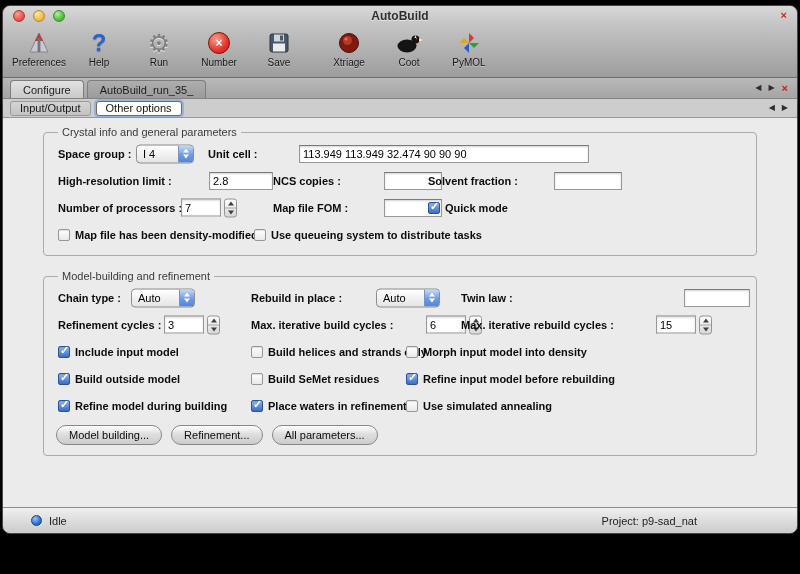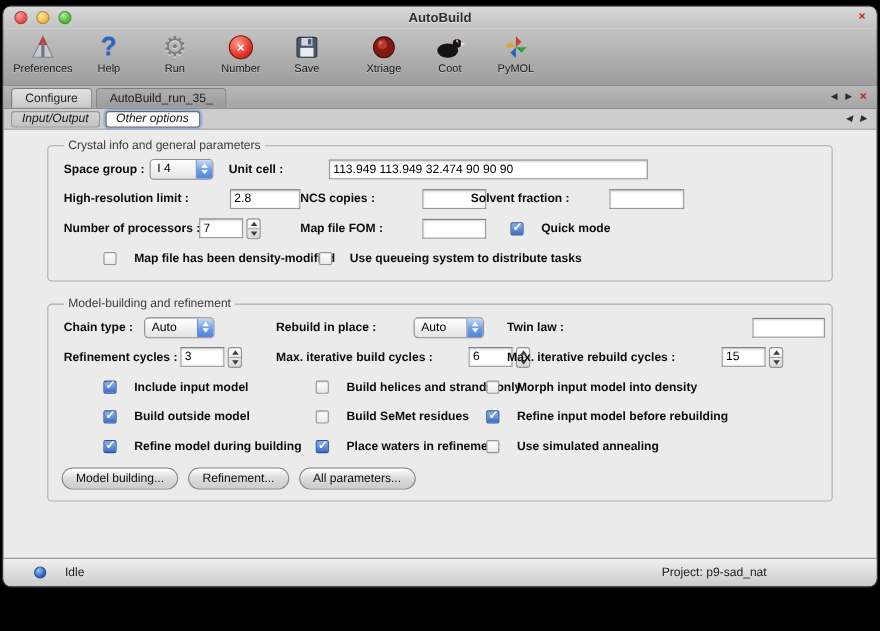--- a/index.html
+++ b/index.html
@@ -38,21 +38,21 @@
     display:flex; align-items:flex-end; padding-left:7px; position:relative; }
   .tab1 { height:18px; padding:0 12px; font-size:11px; color:#1d1d1d; display:flex; align-items:center;
     border:1px solid #7d7d7d; border-bottom:none; border-radius:4px 4px 0 0; margin-right:3px; }
   .tab1.active { background:linear-gradient(#e2e2e2,#c9c9c9); }
   .tab1.inactive { background:linear-gradient(#aeaeae,#9b9b9b); }
   .tabnav { margin-left:auto; display:flex; align-items:center; gap:7px; padding:0 9px; height:100%; }
   .navarrow { font-size:8px; color:#2c2c2c; line-height:1; }
   .navclose { font-size:11px; font-weight:bold; color:#c1231a; line-height:1; }
   
   .tabrow2 { flex:0 0 19px; background:#cdcdcd; border-bottom:1px solid #989898;
-    display:flex; align-items:center; padding-left:7px; gap:5px;font-style:italic; }
+    display:flex; align-items:center; padding-left:7px; gap:5px; }
   .tab2 { height:15px; padding:0 9px; font-size:11px; color:#151515; display:flex; align-items:center;
     border-radius:3px; border:1px solid #999; background:linear-gradient(#d4d4d4,#c3c3c3); }
   .tab2.active { background:#fcfcfc; border-color:#6b6b6b; box-shadow:0 0 0 2px rgba(108,158,222,.55); }
   .tabnav2 { margin-left:auto; display:flex; align-items:center; gap:7px; padding:0 9px; }
   
   .content { flex:1 1 auto; background:#ebebeb; padding:8px 40px 0; overflow:hidden; }
   fieldset.group { border:1px solid #ababab; border-radius:4px; padding:2px 12px 7px; margin-bottom:14px; }
   fieldset.group legend { font-size:11px; color:#3a3a3a; padding:0 4px; margin-left:2px; }
   .frow { position:relative; height:27px; }
   .lbl { position:absolute; top:50%; transform:translateY(-50%); font-size:11px; font-weight:bold;
@@ -71,34 +71,34 @@
   .gtri-up { width:0; height:0; border-left:3px solid transparent; border-right:3px solid transparent; border-bottom:4px solid #3f3f3f; }
   .gtri-dn { width:0; height:0; border-left:3px solid transparent; border-right:3px solid transparent; border-top:4px solid #3f3f3f; }
   .combo { position:absolute; top:50%; transform:translateY(-50%); height:19px; display:flex; align-items:stretch;
     border:1px solid #8d8d8d; border-radius:4px; background:linear-gradient(#fff,#e4e4e4); overflow:hidden; }
   .combo-val { flex:1; font-size:11px; color:#000; display:flex; align-items:center; padding-left:6px; white-space:nowrap; }
   .combo-btn { width:15px; border-left:1px solid #7d92b6; display:flex; flex-direction:column;
     align-items:center; justify-content:center; gap:2px;
     background:linear-gradient(#c6daf8 0%, #6d9be6 55%, #4f85dc 100%); }
   .wtri-up { width:0; height:0; border-left:3px solid transparent; border-right:3px solid transparent; border-bottom:4px solid #fff; }
   .wtri-dn { width:0; height:0; border-left:3px solid transparent; border-right:3px solid transparent; border-top:4px solid #fff; }
-  .cbwrap { position:absolute; top:50%; transform:translateY(-50%); display:flex; align-items:center; gap:16px;margin-left:36px; }
+  .cbwrap { position:absolute; top:50%; transform:translateY(-50%); display:flex; align-items:center; gap:5px; }
   .cb { width:12px; height:12px; border:1px solid #979797; border-radius:2px;
     background:linear-gradient(#fff,#e9e9e9); position:relative; flex:0 0 12px;
     box-shadow:inset 0 1px 1px rgba(0,0,0,.12); }
   .cb.checked { background:linear-gradient(#8fb6ee,#3a6cc6); border-color:#2d5499; }
   .cb.checked::after { content:"✓"; position:absolute; left:1px; top:-3px; color:#fff; font-size:11px; font-weight:bold; }
   .cblbl { font-size:11px; font-weight:bold; color:#0c0c0c; white-space:nowrap; }
   .btnrow { display:flex; gap:9px; align-items:center; height:29px; padding-top:2px; }
   .aquabtn { font-family:Liberation Sans, sans-serif; font-size:11px; color:#0c0c0c; height:20px; padding:0 12px;
     border:1px solid #878787; border-radius:10px;
     background:linear-gradient(#ffffff,#dedede 45%,#cccccc); box-shadow:inset 0 1px 0 rgba(255,255,255,.8); }
   
   .statusbar { flex:0 0 26px; background:linear-gradient(#efefef,#cbcbcb); border-top:1px solid #8d8d8d;
-    display:flex; align-items:center; padding-left:28px; gap:17px; position:relative; }
+    display:flex; align-items:center; padding-left:28px; gap:7px; position:relative; }
   .statusdot { width:11px; height:11px; border-radius:50%;
     background:radial-gradient(circle at 35% 30%, #9cc3f5, #2f6fd0 60%, #1c4f9e); border:1px solid #1b4488; }
   .statustext { font-size:11px; color:#222; }
   .projecttext { position:absolute; right:100px; font-size:11px; color:#222; }
 </style>
 </head>
 <body>
 
 <div class="window">
 

